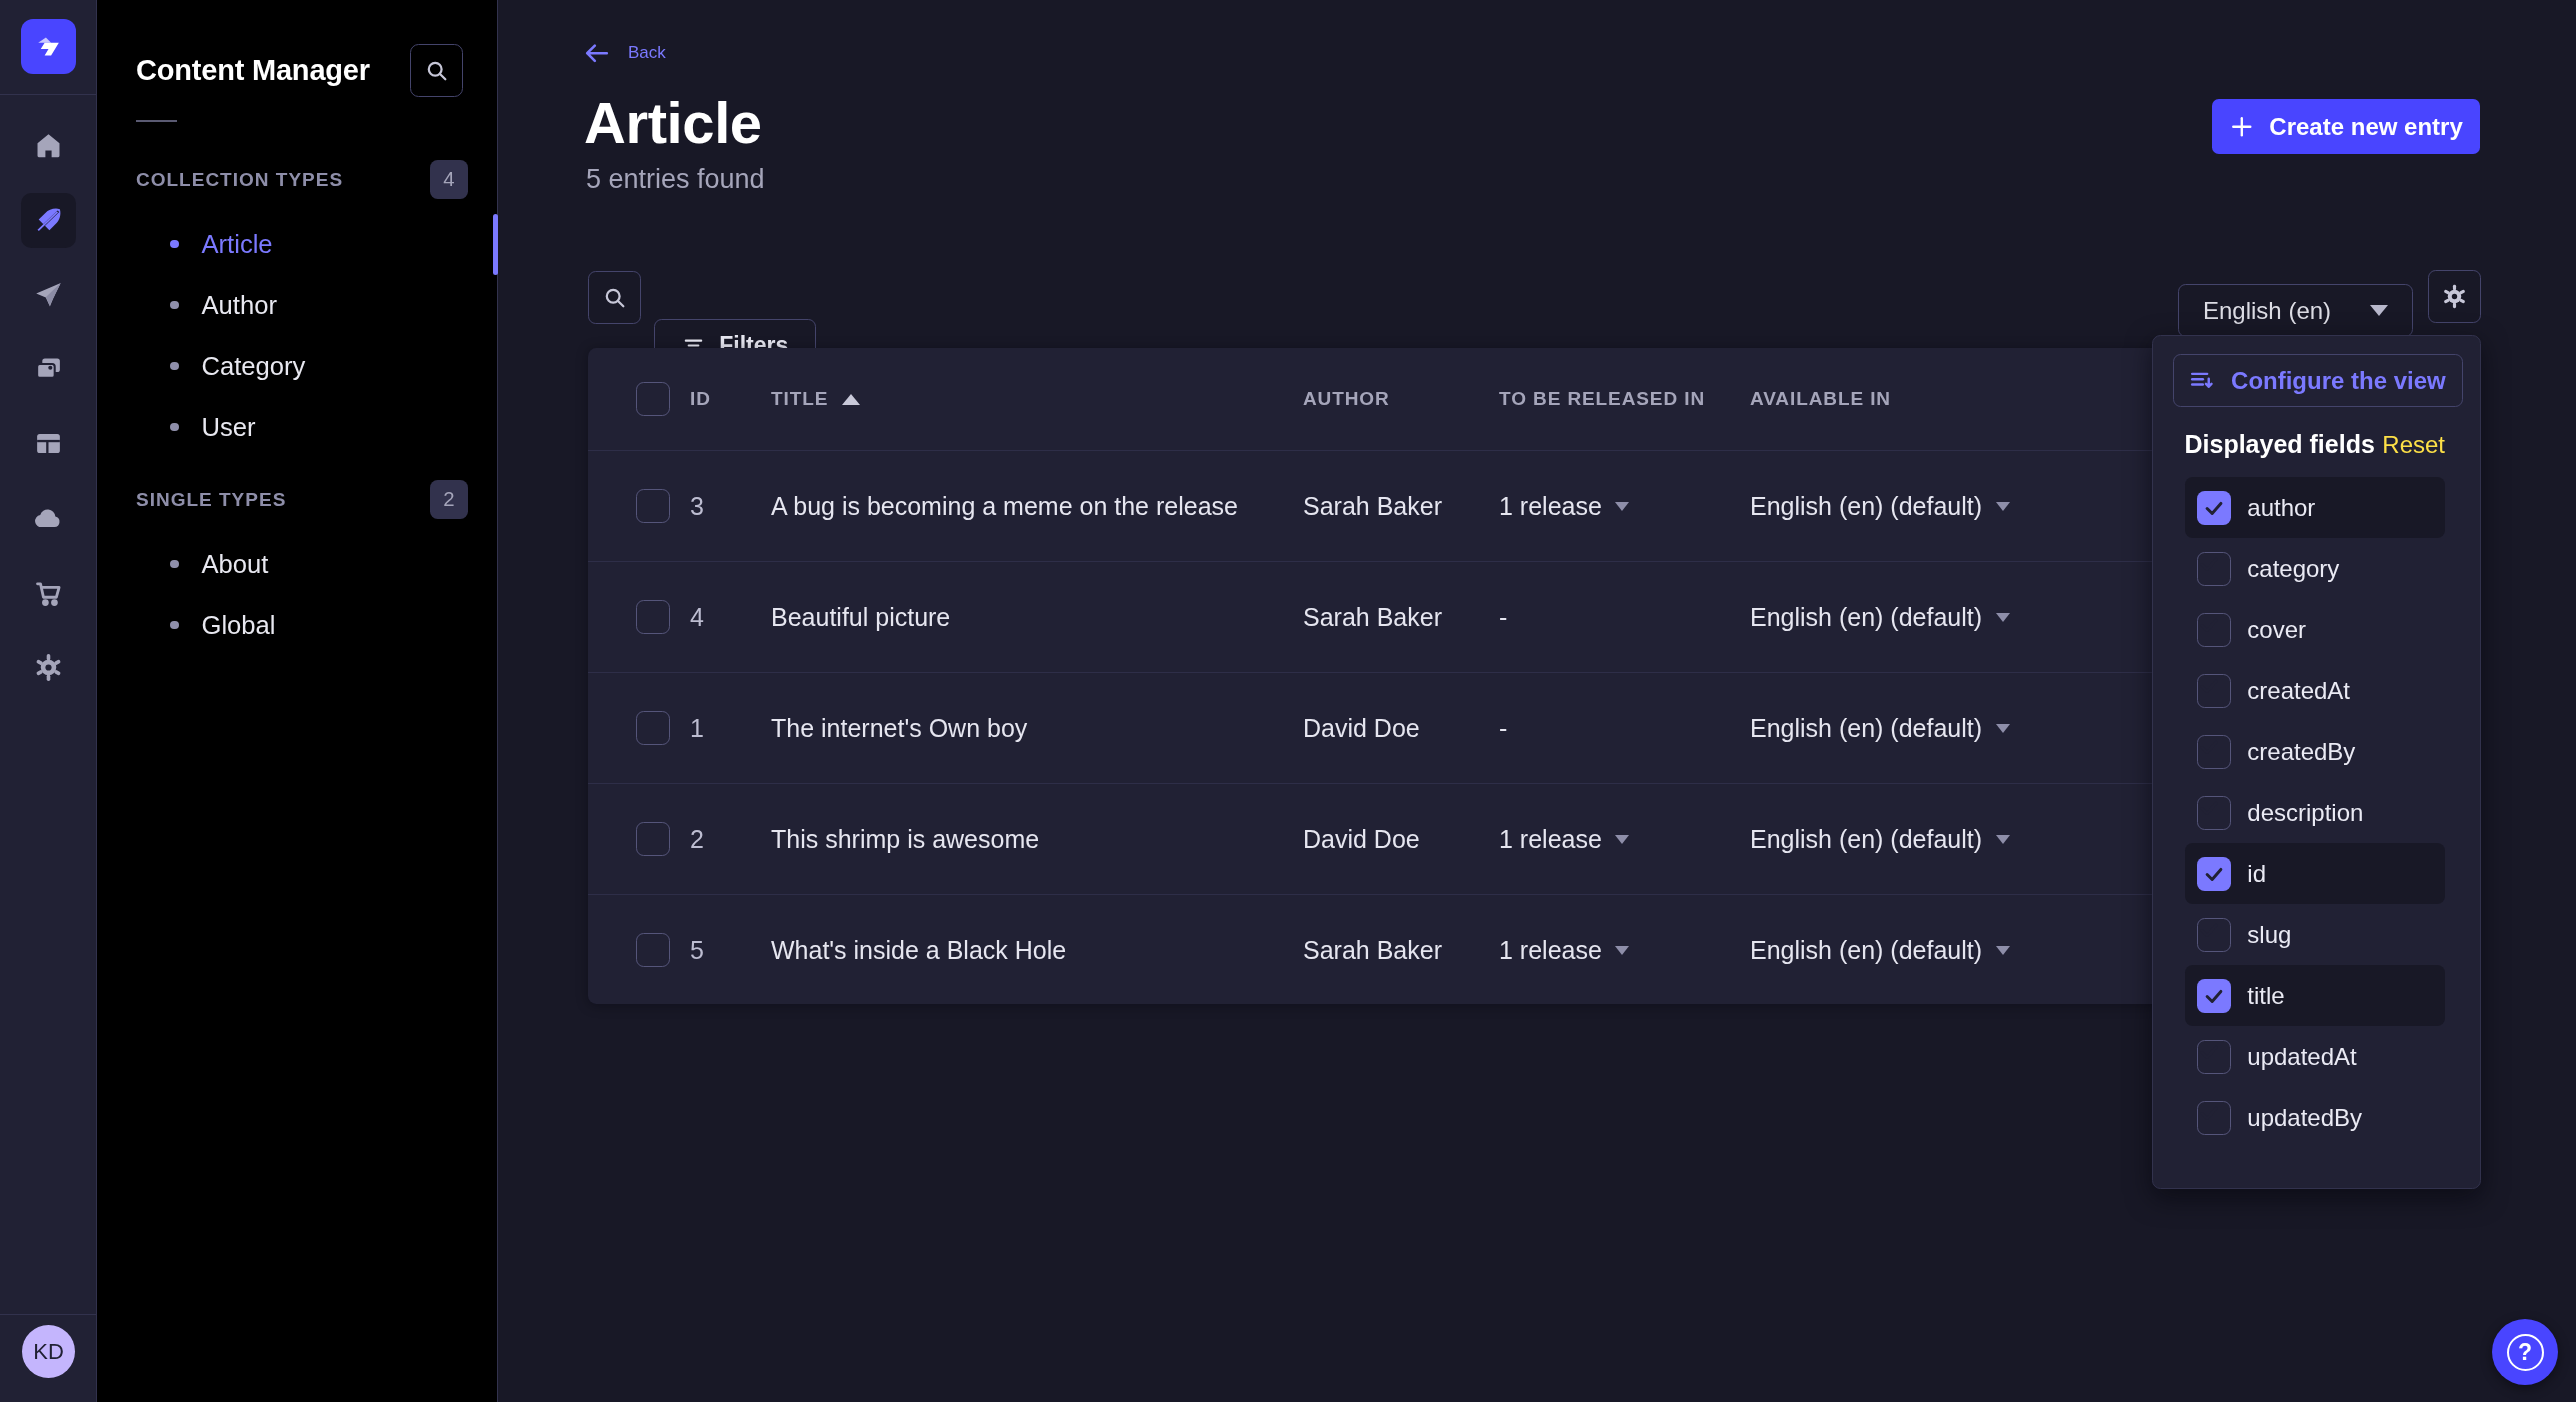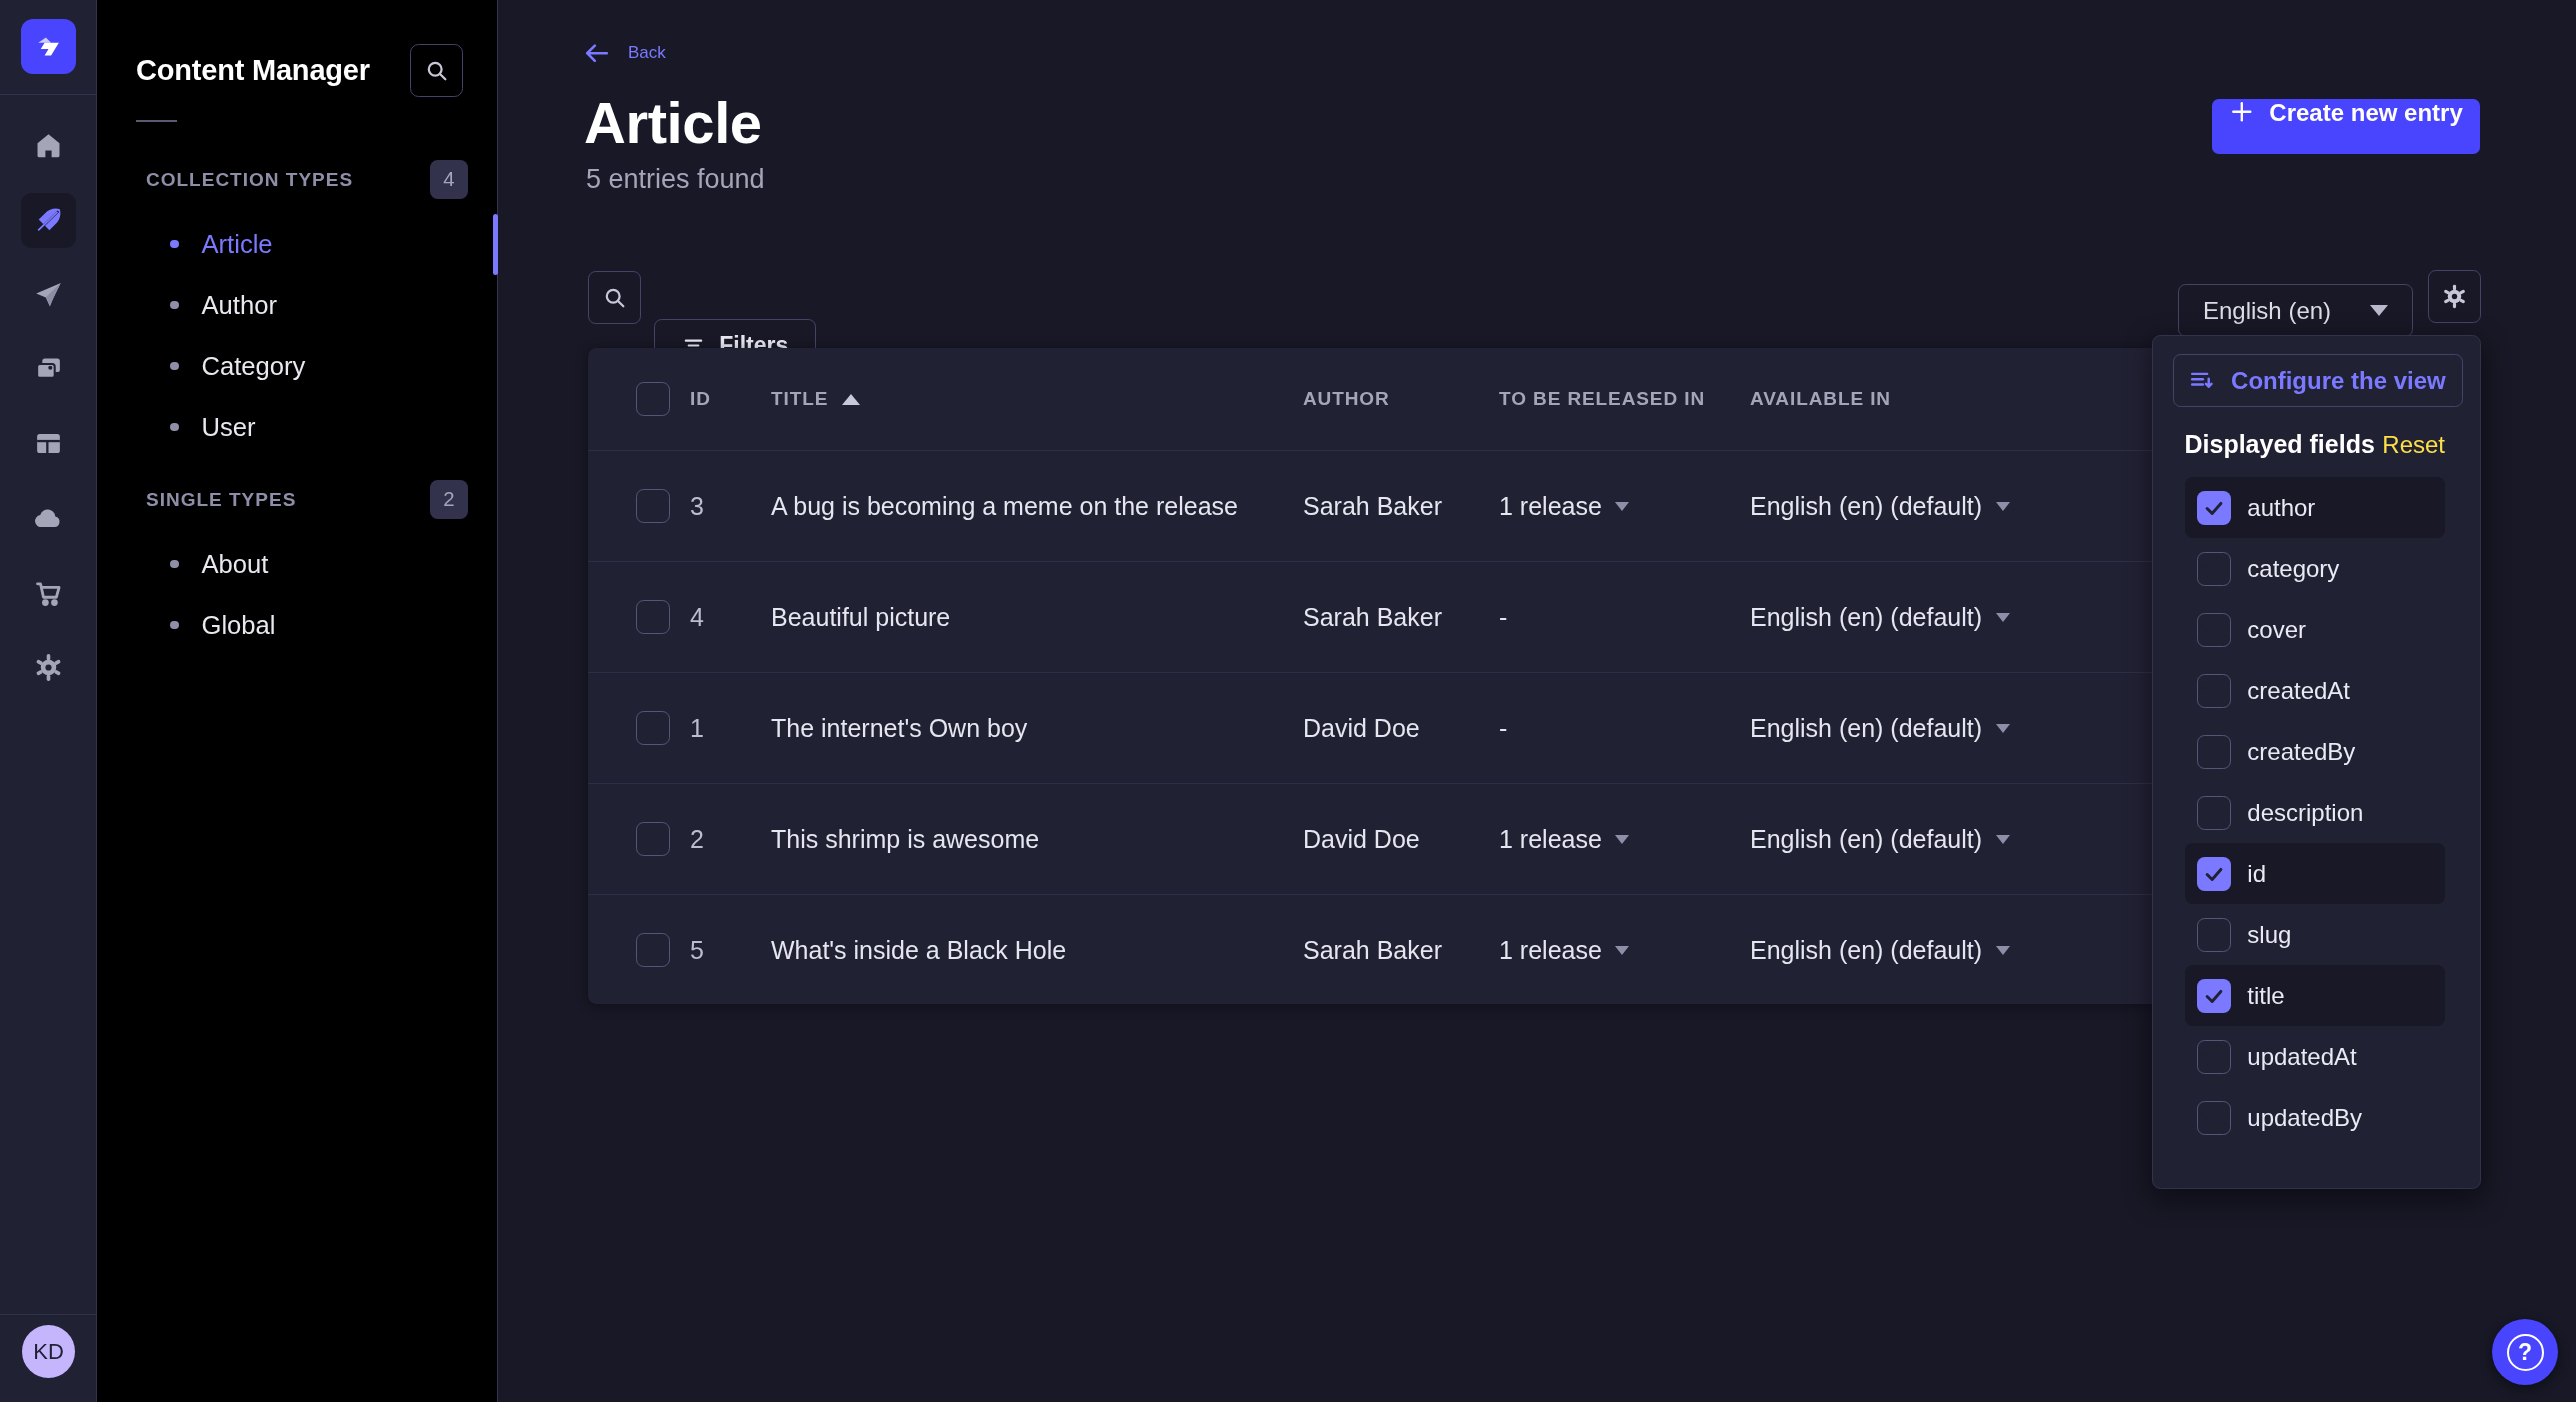--- a/index.html
+++ b/index.html
@@ -34,41 +34,41 @@
                   display:flex; align-items:center; justify-content:space-between; }
   .sidebar-title { font-size:29px; font-weight:bold; letter-spacing:-0.2px; }
   .sb-search-btn { width:53px; height:53px; border:1.7px solid #44446b; border-radius:8.5px;
                    background:transparent; display:flex; align-items:center; justify-content:center; cursor:pointer; }
   .sidebar-divider { position:absolute; left:39px; top:120px; width:41px; height:1.7px; background:#5a5a72; }
   .section { position:absolute; left:0; right:0; }
   .section.collection { top:160px; }
   .section.single { top:480px; }
   .section-head { display:flex; align-items:center; justify-content:space-between;
                   padding:0 29px 0 39px; height:39px; }
-  .section-label { font-size:19px; font-weight:bold; letter-spacing:1px; color:#8e8ea9;margin-left:10px; }
+  .section-label { font-size:19px; font-weight:bold; letter-spacing:1px; color:#8e8ea9; }
   .count-badge { min-width:38px; height:39px; border-radius:7.7px; background:#32324d; color:#a5a5ba;
                  font-size:20.4px; display:flex; align-items:center; justify-content:center; }
   .section-list { margin-top:14.5px; }
   .sb-item { height:61px; display:flex; align-items:center; padding-left:73px; gap:23px;
              font-size:25.6px; color:#e8e8f0; cursor:pointer; }
   .sb-item .bullet { width:8.5px; height:8.5px; border-radius:50%; background:#8e8ea9; flex:none; }
   .sb-item.active { color:#7b79ff; }
   .sb-item.active .bullet { background:#7b79ff; }
   .active-indicator { position:absolute; right:-0.9px; top:214px; width:5.1px; height:61px;
                       background:#7b79ff; border-radius:3.4px; }
 
   
   .back-link { position:absolute; left:585px; top:43px; display:flex; align-items:center; gap:19px;
                color:#7b79ff; font-size:17px; cursor:pointer; }
   .page-title { position:absolute; left:584px; top:89px; font-size:58px; font-weight:bold; letter-spacing:-0.4px; }
   .page-subtitle { position:absolute; left:586px; top:164px; font-size:27px; color:#a5a5ba; }
   .create-btn { position:absolute; left:2212px; top:99px; width:268px; height:55px;
                 background:#4945ff; border:none; border-radius:6.8px; color:#fff;
                 font-family:inherit; font-size:24px; font-weight:bold;
-                display:flex; justify-content:center; gap:14.5px; cursor:pointer; }
+                display:flex; align-items:center; justify-content:center; gap:14.5px; cursor:pointer; }
 
   
   .tb-search-btn { position:absolute; left:588px; top:271px; width:53px; height:53px;
                    border:1.7px solid #44446b; border-radius:7.7px; background:transparent;
                    display:flex; align-items:center; justify-content:center; cursor:pointer; }
   .filters-btn { position:absolute; left:654px; top:271px; width:162px; height:53px;
                  border:1.7px solid #44446b; border-radius:7.7px; background:transparent; color:#e6e6f0;
                  font-family:inherit; font-size:23px; font-weight:bold;
                  display:flex; align-items:center; justify-content:center; gap:14.5px; cursor:pointer;margin-top:48px; }
   .locale-select { position:absolute; left:2178px; top:284px; width:235px; height:53px;

